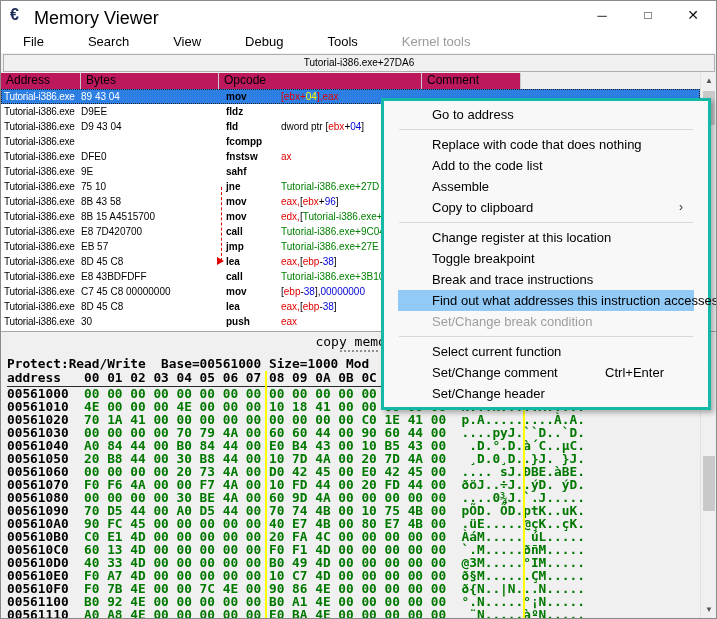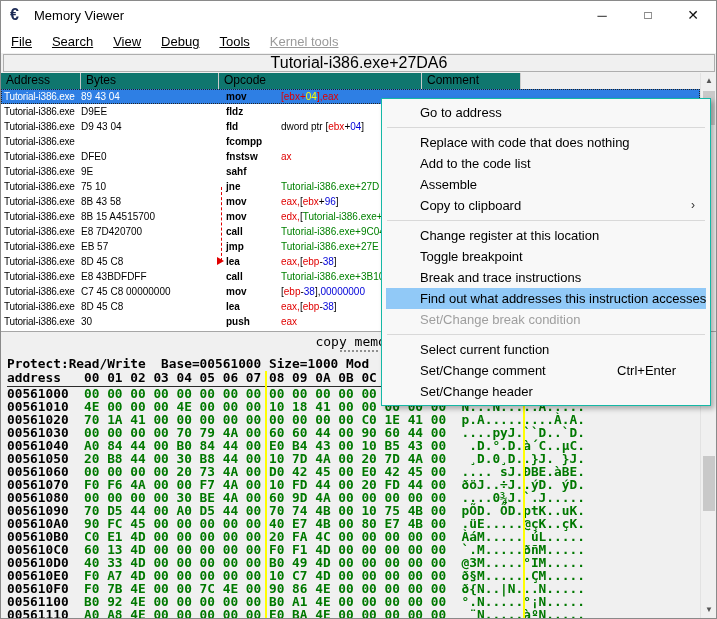--- a/index.html
+++ b/index.html
@@ -3,36 +3,36 @@
 <meta charset="utf-8">
 <style>
   html,body{margin:0;padding:0;background:#d8d8d8;}
   *{box-sizing:border-box;}
   .window{position:relative;width:717px;height:619px;background:#f0f0f0;
     border:1px solid #8a8a8a;font-family:"Liberation Sans",sans-serif;overflow:hidden;}
   
   .titlebar{position:absolute;left:0;top:0;width:715px;height:30px;background:#ffffff;}
   .appicon{position:absolute;left:9px;top:5px;width:18px;height:18px;font-weight:bold;
     font-size:16px;color:#1b2a55;line-height:18px;}
-  .apptitle{position:absolute;left:33px;top:7px;font-size:13px;color:#000;}
+  .apptitle{position:absolute;left:33px;top:7px;font-size:18px;color:#000;}
   .wbtn{position:absolute;top:0;width:46px;height:29px;text-align:center;line-height:29px;
     font-size:13px;color:#111;cursor:default;}
   .wbtn.min{left:578px;} .wbtn.max{left:624px;font-size:12px;} .wbtn.close{left:669px;font-size:14px;}
   
   .menubar{position:absolute;left:0;top:30px;width:715px;height:22px;background:#ffffff;font-size:13px;}
-  .menubar .mitem{display:inline-block;padding:0 10px;line-height:22px;color:#000;text-decoration:underline;}
+  .menubar .mitem{display:inline-block;padding:0 22px;line-height:22px;color:#000;}
   .menubar .mitem.disabled{color:#9a9a9a;}
   
   .addrstrip{position:absolute;left:2px;top:53px;width:712px;height:18px;background:#f0f0f0;
-    border:1px solid #aeaeae;text-align:center;font-size:16px;line-height:16px;color:#000;}
+    border:1px solid #aeaeae;text-align:center;font-size:10px;line-height:16px;color:#000;}
   
   .dhdr{position:absolute;left:0;top:72px;width:699px;height:16px;background:#fdfdfd;
     border-bottom:1px solid #d4d4d4;font-size:12px;color:#000;}
   .dhdr .hcell{position:absolute;top:0;height:28px;line-height:15px;padding-left:5px;
-    border-right:1px solid #cccccc;background:#0f766e;overflow:hidden;}
+    border-right:1px solid #cccccc;background:#be185d;overflow:hidden;}
   .dhdr .filler{position:absolute;top:0;height:16px;background:#efefef;}
   
   .drows{position:absolute;left:0;top:88px;width:699px;height:242px;background:#fff;font-size:10px;}
   .drow{position:relative;height:15px;line-height:15px;white-space:nowrap;}
   .drow span{position:absolute;top:0;line-height:15px;}
   .da{left:3px;width:77px;overflow:hidden;color:#000;letter-spacing:-0.2px;}
   .db{left:80px;width:140px;overflow:hidden;color:#000;}
   .dm{left:225px;width:54px;font-weight:bold;color:#000;}
   .dops{left:280px;}
   .dops i{font-style:normal;}
@@ -66,21 +66,21 @@
   .hexinfo{position:absolute;left:6px;top:3px;white-space:pre;font-weight:bold;}
   .hexcolhdr{position:absolute;left:6px;top:17px;width:688px;white-space:pre;font-weight:bold;
     border-bottom:1px solid #2a2a2a;padding-bottom:1px;}
   .hexrows{position:absolute;left:6px;top:34px;}
   .hexrow{height:13px;line-height:13px;white-space:pre;font-weight:bold;}
   .haddr{color:#000;} .hdata{color:#007800;}
   .yline{position:absolute;top:18px;bottom:0;width:2px;background:#ffff00;}
   .y1{left:264px;} .y2{left:522px;}
   
   .ctxmenu{position:absolute;left:380px;top:97px;width:330px;background:#f8f8f8;
-    border:1px solid #14b8a6;box-shadow:3px 3px 5px rgba(0,0,0,0.28);padding:3px 4px;
+    border:3px solid #14b8a6;box-shadow:3px 3px 5px rgba(0,0,0,0.28);padding:3px 14px;
     font-size:13px;color:#000;z-index:10;}
   .cmi{position:relative;height:21px;line-height:21px;padding-left:34px;white-space:nowrap;}
   .cmi.hl{background:#91c9f7;}
   .cmi.disabled{color:#9e9e9e;}
   .cmi .shortcut{position:absolute;right:30px;top:0;}
   .cmi .subarrow{position:absolute;right:11px;top:0;font-size:12px;color:#333;}
   .csep{height:1px;background:#d9d9d9;margin:4px 1px;}
 </style>
 </head>
 <body>

